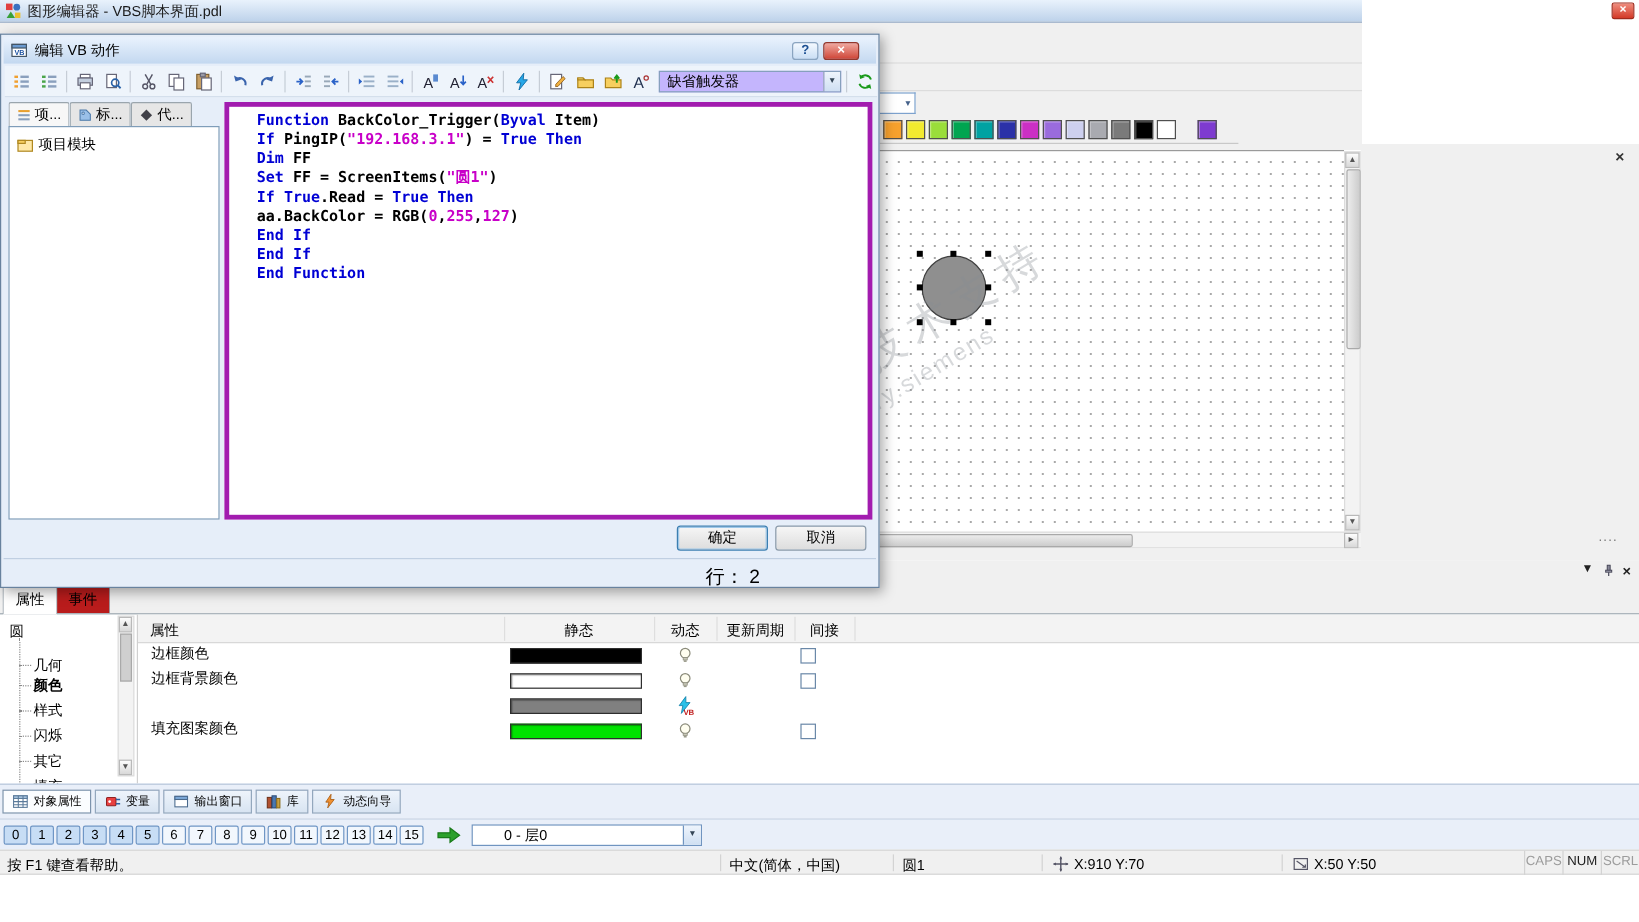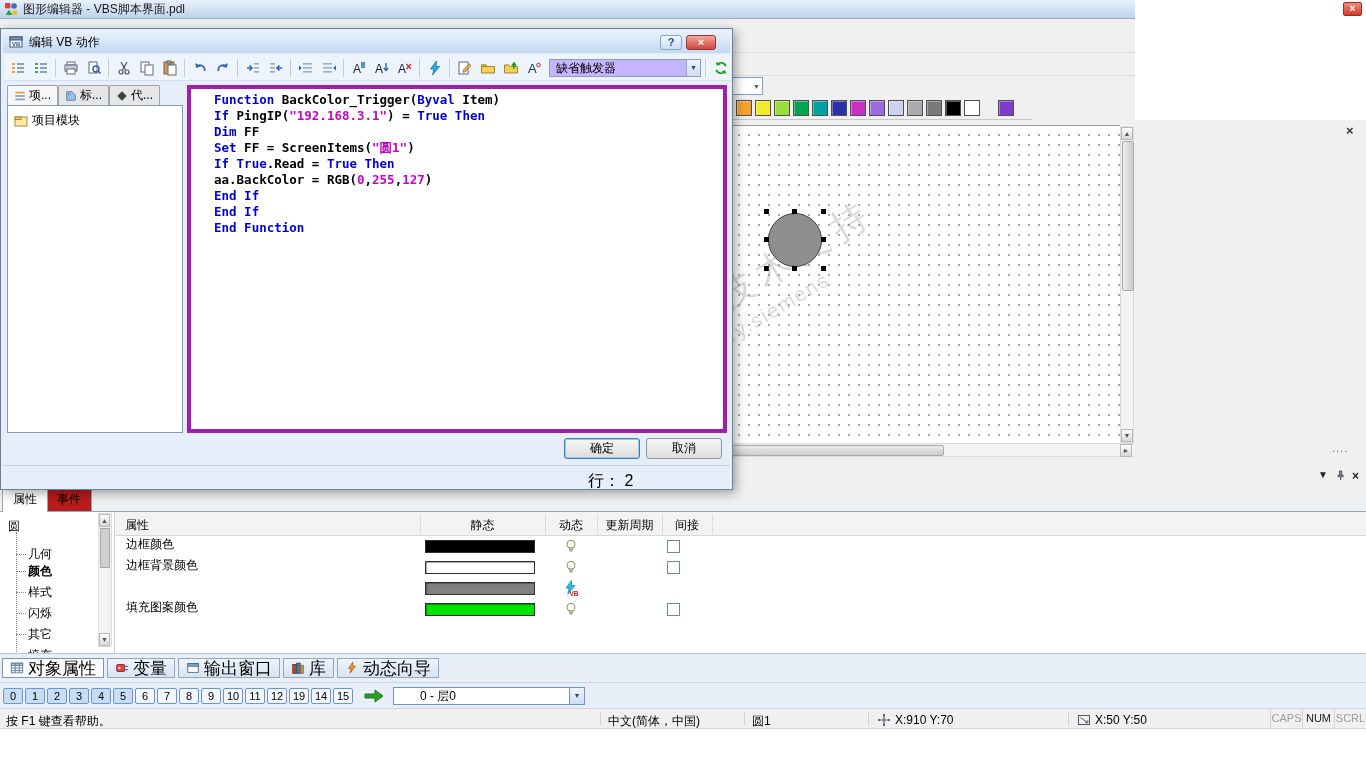--- a/index.html
+++ b/index.html
@@ -62,21 +62,21 @@
 .pvl{position:absolute;top:2px;width:1px;height:20px;background:#dedede}
 .prowwrap{position:absolute;left:0;top:24px;width:100%}
 .prow{position:relative;height:21px}
 .pnamecell{position:absolute;left:1px;top:0;width:304px;height:21px;display:flex;align-items:flex-start;padding-left:10px}
 .prow.sel .pnamecell{background:#3d9bf0;color:#fff}
 .pswatch{position:absolute;left:310px;top:4px;width:110px;height:13px;border:1px solid #2e2e2e;box-shadow:inset 1px 1px 1px rgba(0,0,0,.35)}
 .pdyn{position:absolute;left:448px;top:2px;width:16px;height:16px}
 .pchk{position:absolute;left:552px;top:4px;width:13px;height:13px;background:#fff;border:1px solid #6a88a8}
 
 .btabs{position:absolute;left:0;top:653px;width:1366px;height:29px;background:#e9eff9;border-top:1px solid #b7c6da;display:flex;align-items:center;padding-left:2px;gap:3px}
-.btab{height:20px;display:flex;align-items:center;gap:4px;padding:0 7px;border:1px solid #93a7bd;background:linear-gradient(#eef4fb,#d8e4f2);font-size:17px;white-space:nowrap}
+.btab{height:20px;display:flex;align-items:center;gap:4px;padding:0 7px;border:1px solid #93a7bd;background:linear-gradient(#eef4fb,#d8e4f2);font-size:10px;white-space:nowrap}
 .btab.act{background:#fbfdff;border-color:#7c93ac}
 
 .lbar{position:absolute;left:0;top:682px;width:1366px;height:26px;background:#e9eff9;border-top:1px solid #c9d5e5;display:flex;align-items:center;padding-left:3px;gap:2px}
 .lbtn{width:20px;height:16px;border:1px solid #6f96c5;border-radius:2px;background:#f2f7fd;font-size:11px;text-align:center;line-height:14px}
 .lbtn.on{background:#c7ddf5}
 .layerarrow{width:22px;height:18px;margin-left:8px}
 .lcombo{position:relative;width:192px;height:18px;margin-left:6px;background:#fff;border:1px solid #7094c0;font-size:12px;line-height:16px;padding-left:26px;white-space:nowrap}
 .cbtn{position:absolute;right:0;top:0;width:15px;height:16px;background:linear-gradient(#eef4fc,#cfdff2);border-left:1px solid #7094c0;font-size:7px;text-align:center;line-height:15px;color:#345}
 
 .statusbar{position:absolute;left:0;top:708px;width:1366px;height:21px;background:#f0f0f0;border-top:1px solid #d5d5d5;border-bottom:1px solid #d5d5d5;font-size:12px}
@@ -358,21 +358,21 @@
         <div class="lbtn on">3</div>
         <div class="lbtn on">4</div>
         <div class="lbtn on">5</div>
         <div class="lbtn">6</div>
         <div class="lbtn">7</div>
         <div class="lbtn">8</div>
         <div class="lbtn">9</div>
         <div class="lbtn">10</div>
         <div class="lbtn">11</div>
         <div class="lbtn">12</div>
-        <div class="lbtn">19</div>
+        <div class="lbtn">13</div>
         <div class="lbtn">14</div>
         <div class="lbtn">15</div>
       </div>
     <span class="layerarrow" id="layerarrow">
         <svg viewBox="0 0 22 18" width="22" height="18">
           <path d="M2 7 L12 7 L12 3 L20 9 L12 15 L12 11 L2 11 Z" fill="#2ca02c" stroke="#1a7a1a"></path>
         </svg>
       </span>
     <div class="lcombo">
       <span>0 - 层0</span>

